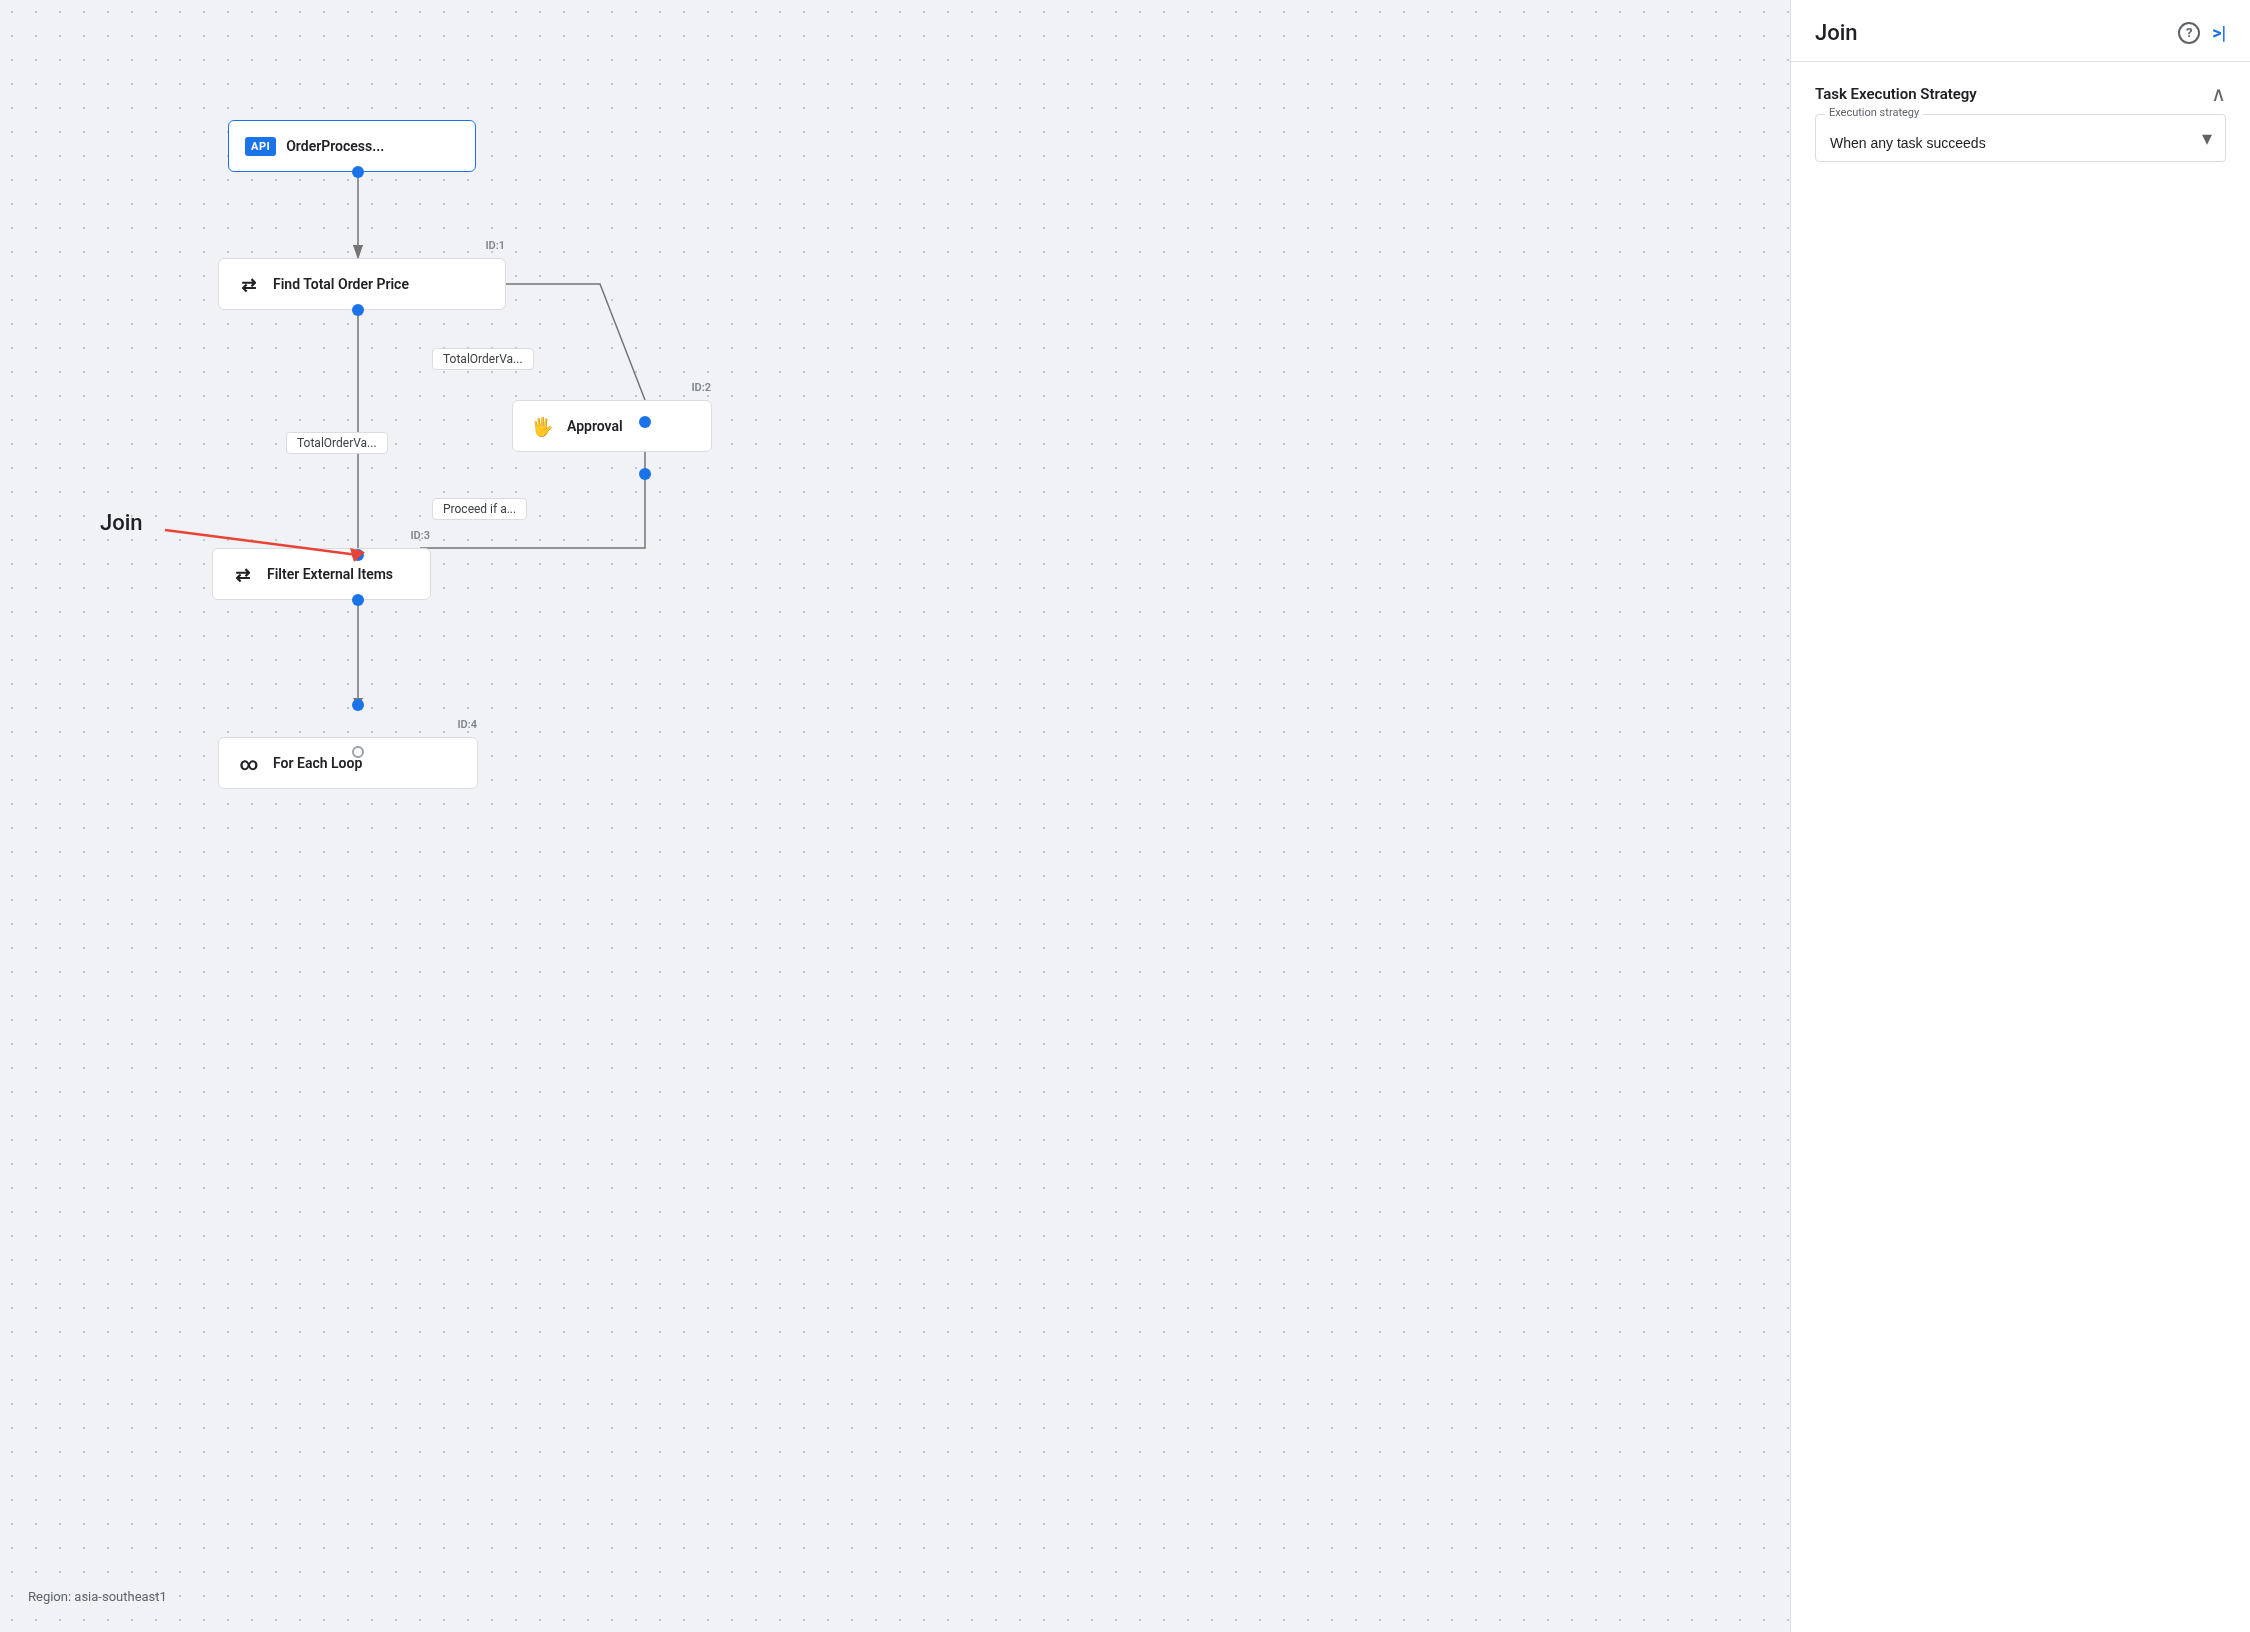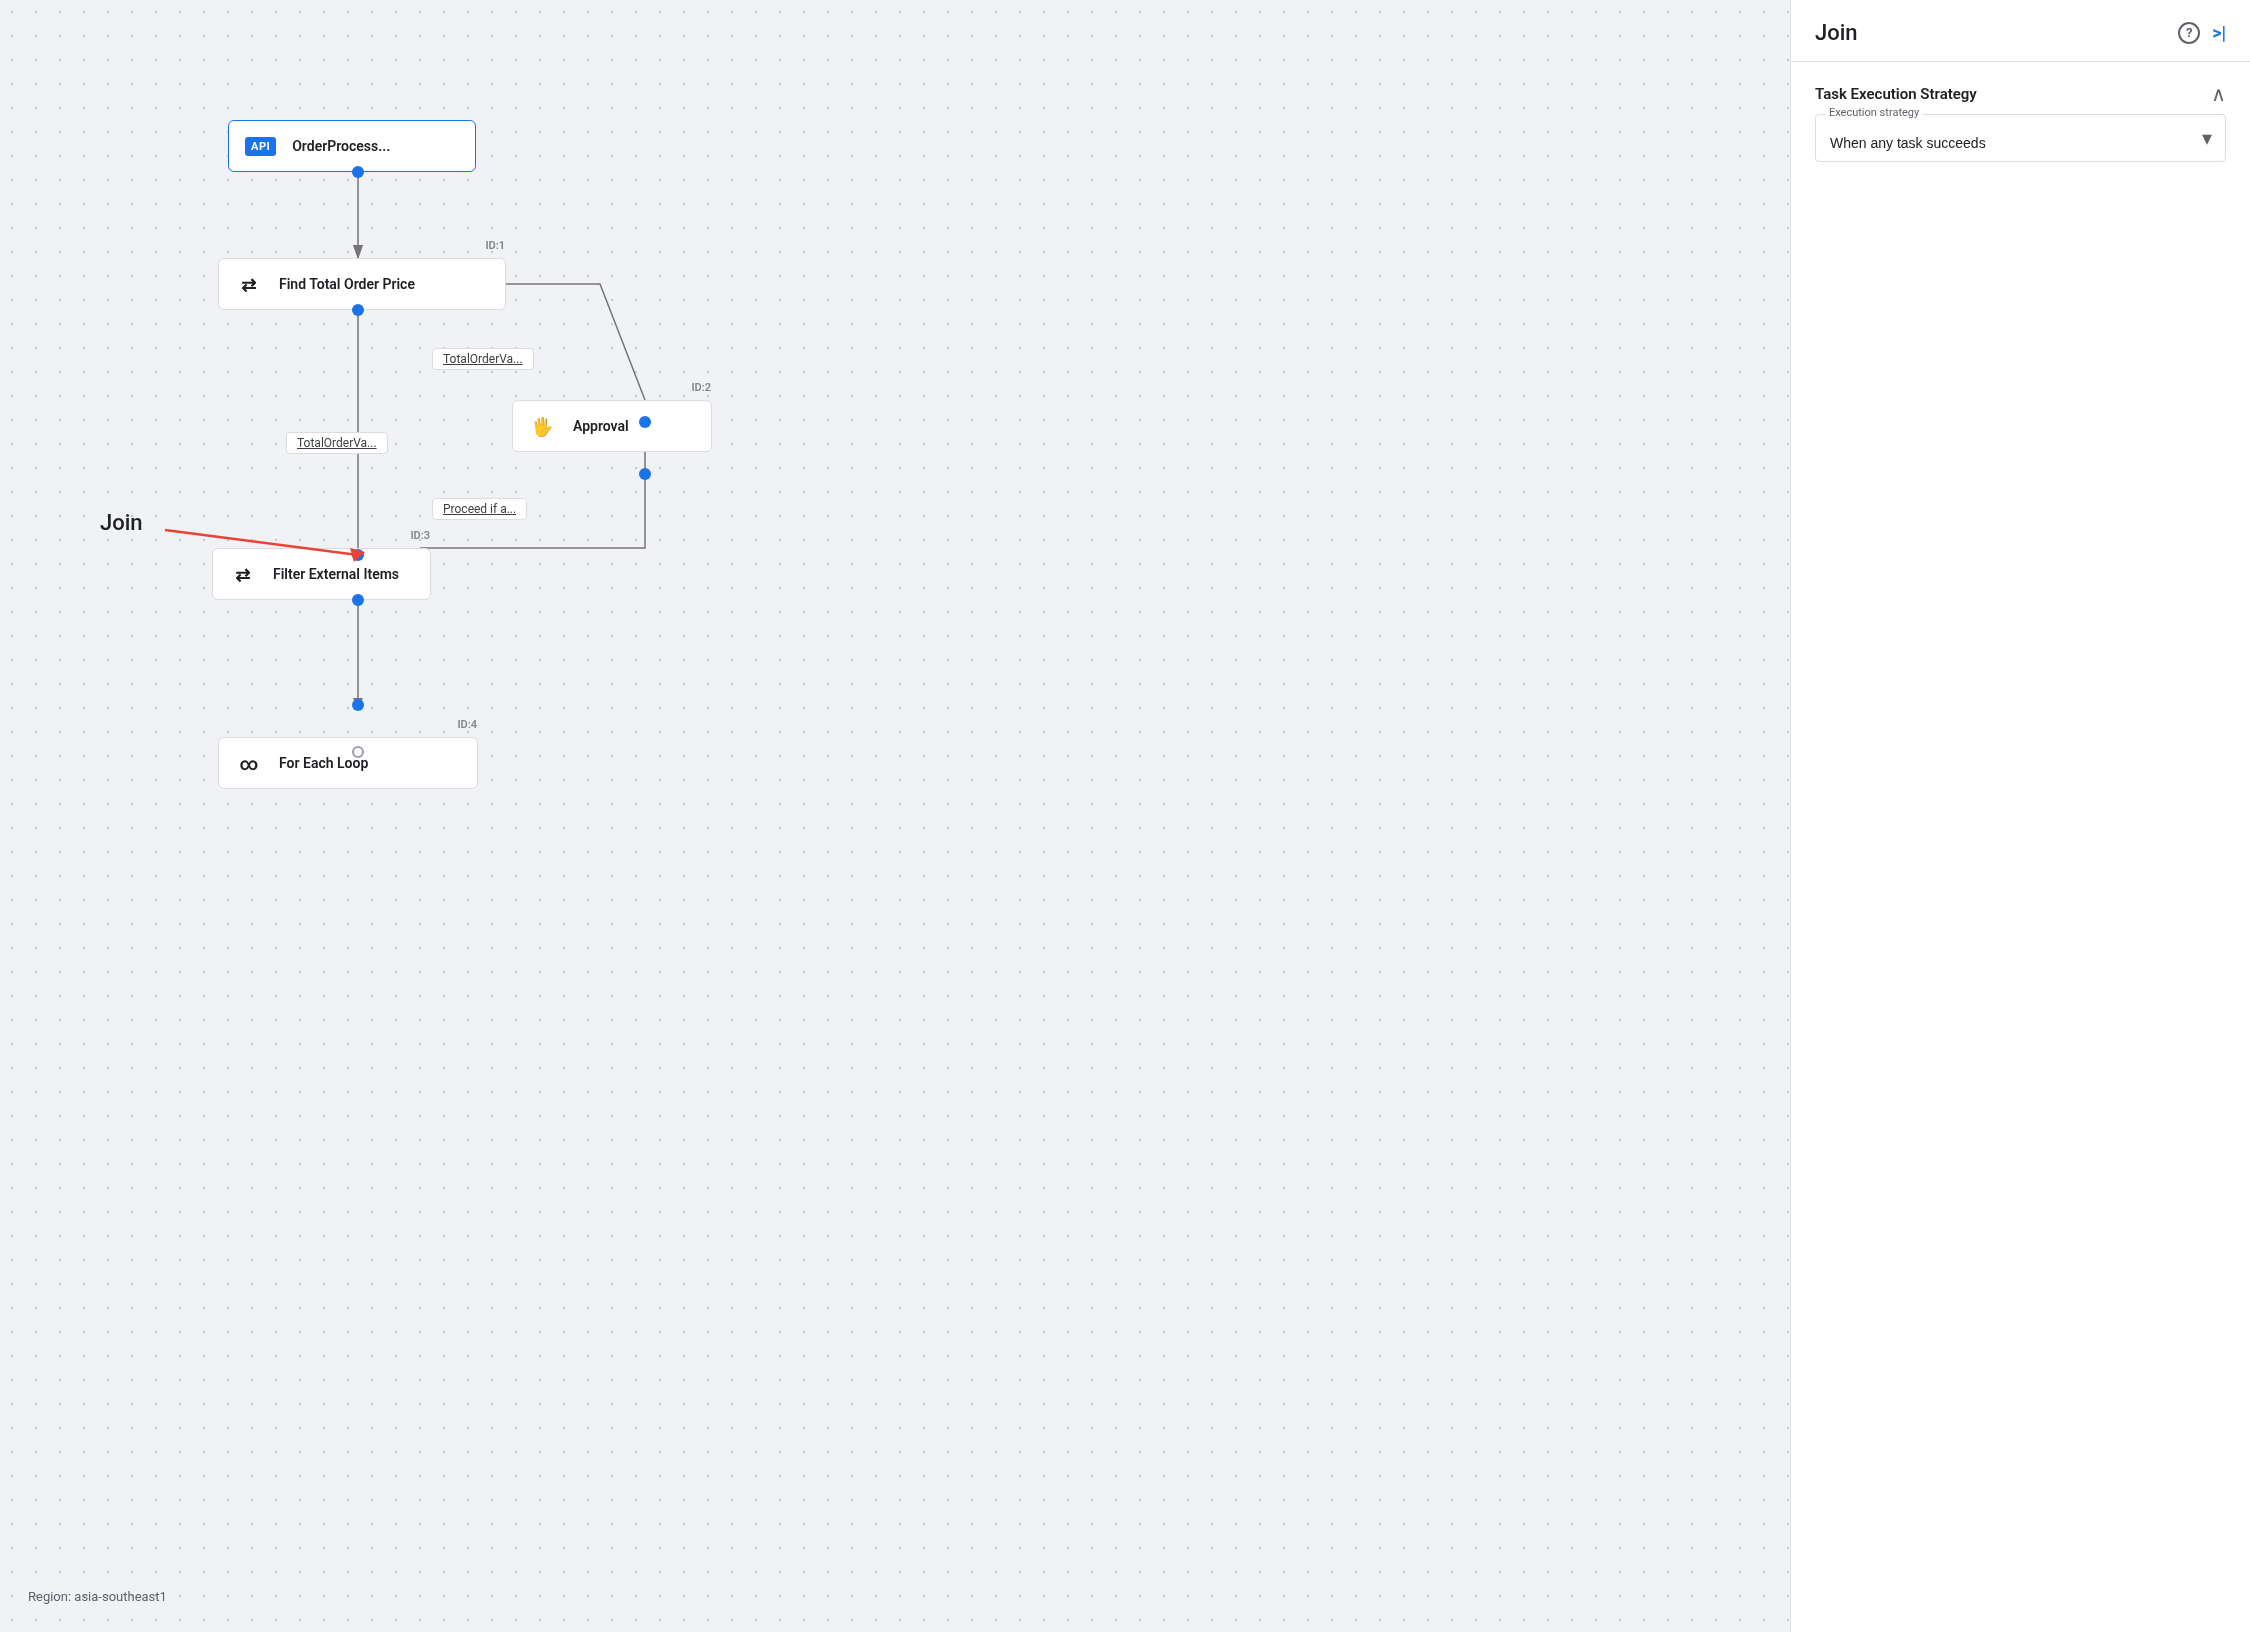--- a/index.html
+++ b/index.html
@@ -25,21 +25,21 @@
     }
 
     
     .flow-node {
       position: absolute;
       background: #fff;
       border: 1.5px solid #dadce0;
       border-radius: 6px;
       display: flex;
       align-items: center;
-      gap: 16px;
+      gap: 10px;
       padding: 0 16px;
       height: 52px;
       min-width: 200px;
       font-size: 14px;
       font-weight: 600;
       color: #202124;
       white-space: nowrap;
     }
 
     .flow-node.api-node {
@@ -98,21 +98,20 @@
     
     .connector-label {
       position: absolute;
       background: #fff;
       border: 1px solid #dadce0;
       border-radius: 4px;
       padding: 3px 10px;
       font-size: 12px;
       color: #3c4043;
       white-space: nowrap;
-      text-decoration: underline;
     }
 
     
     .join-label {
       position: absolute;
       font-size: 22px;
       font-weight: 500;
       color: #202124;
     }
 

